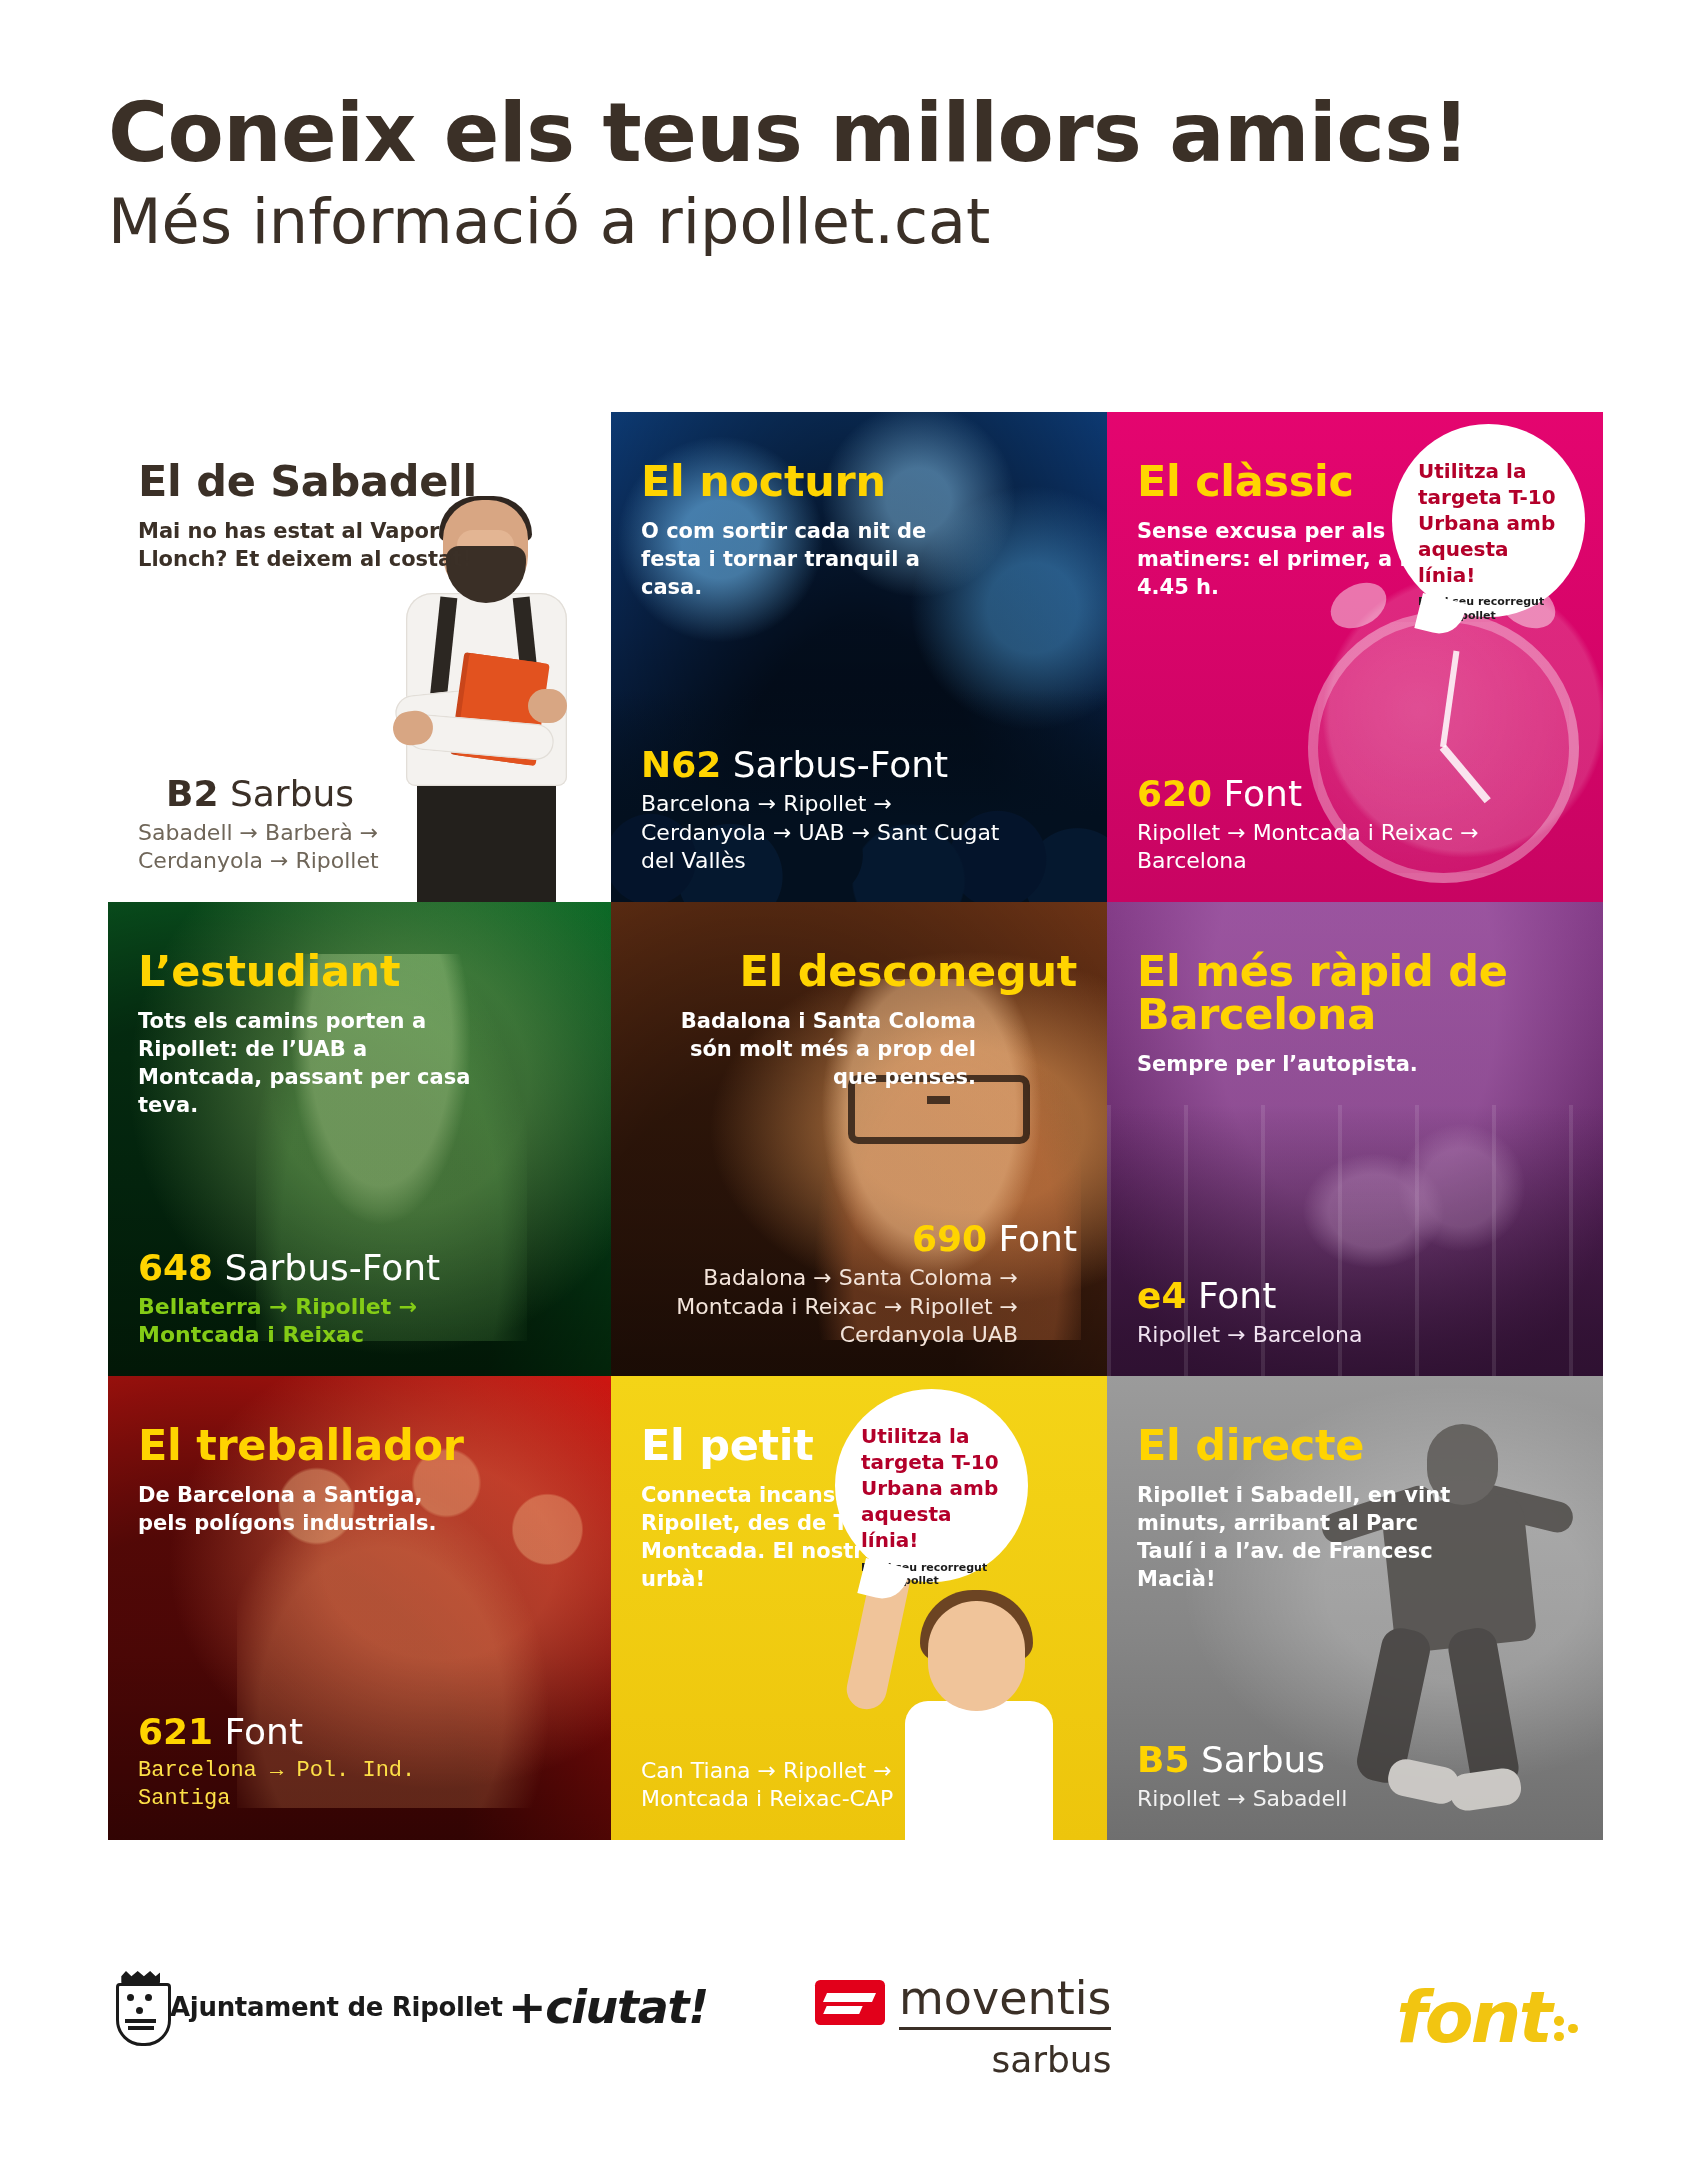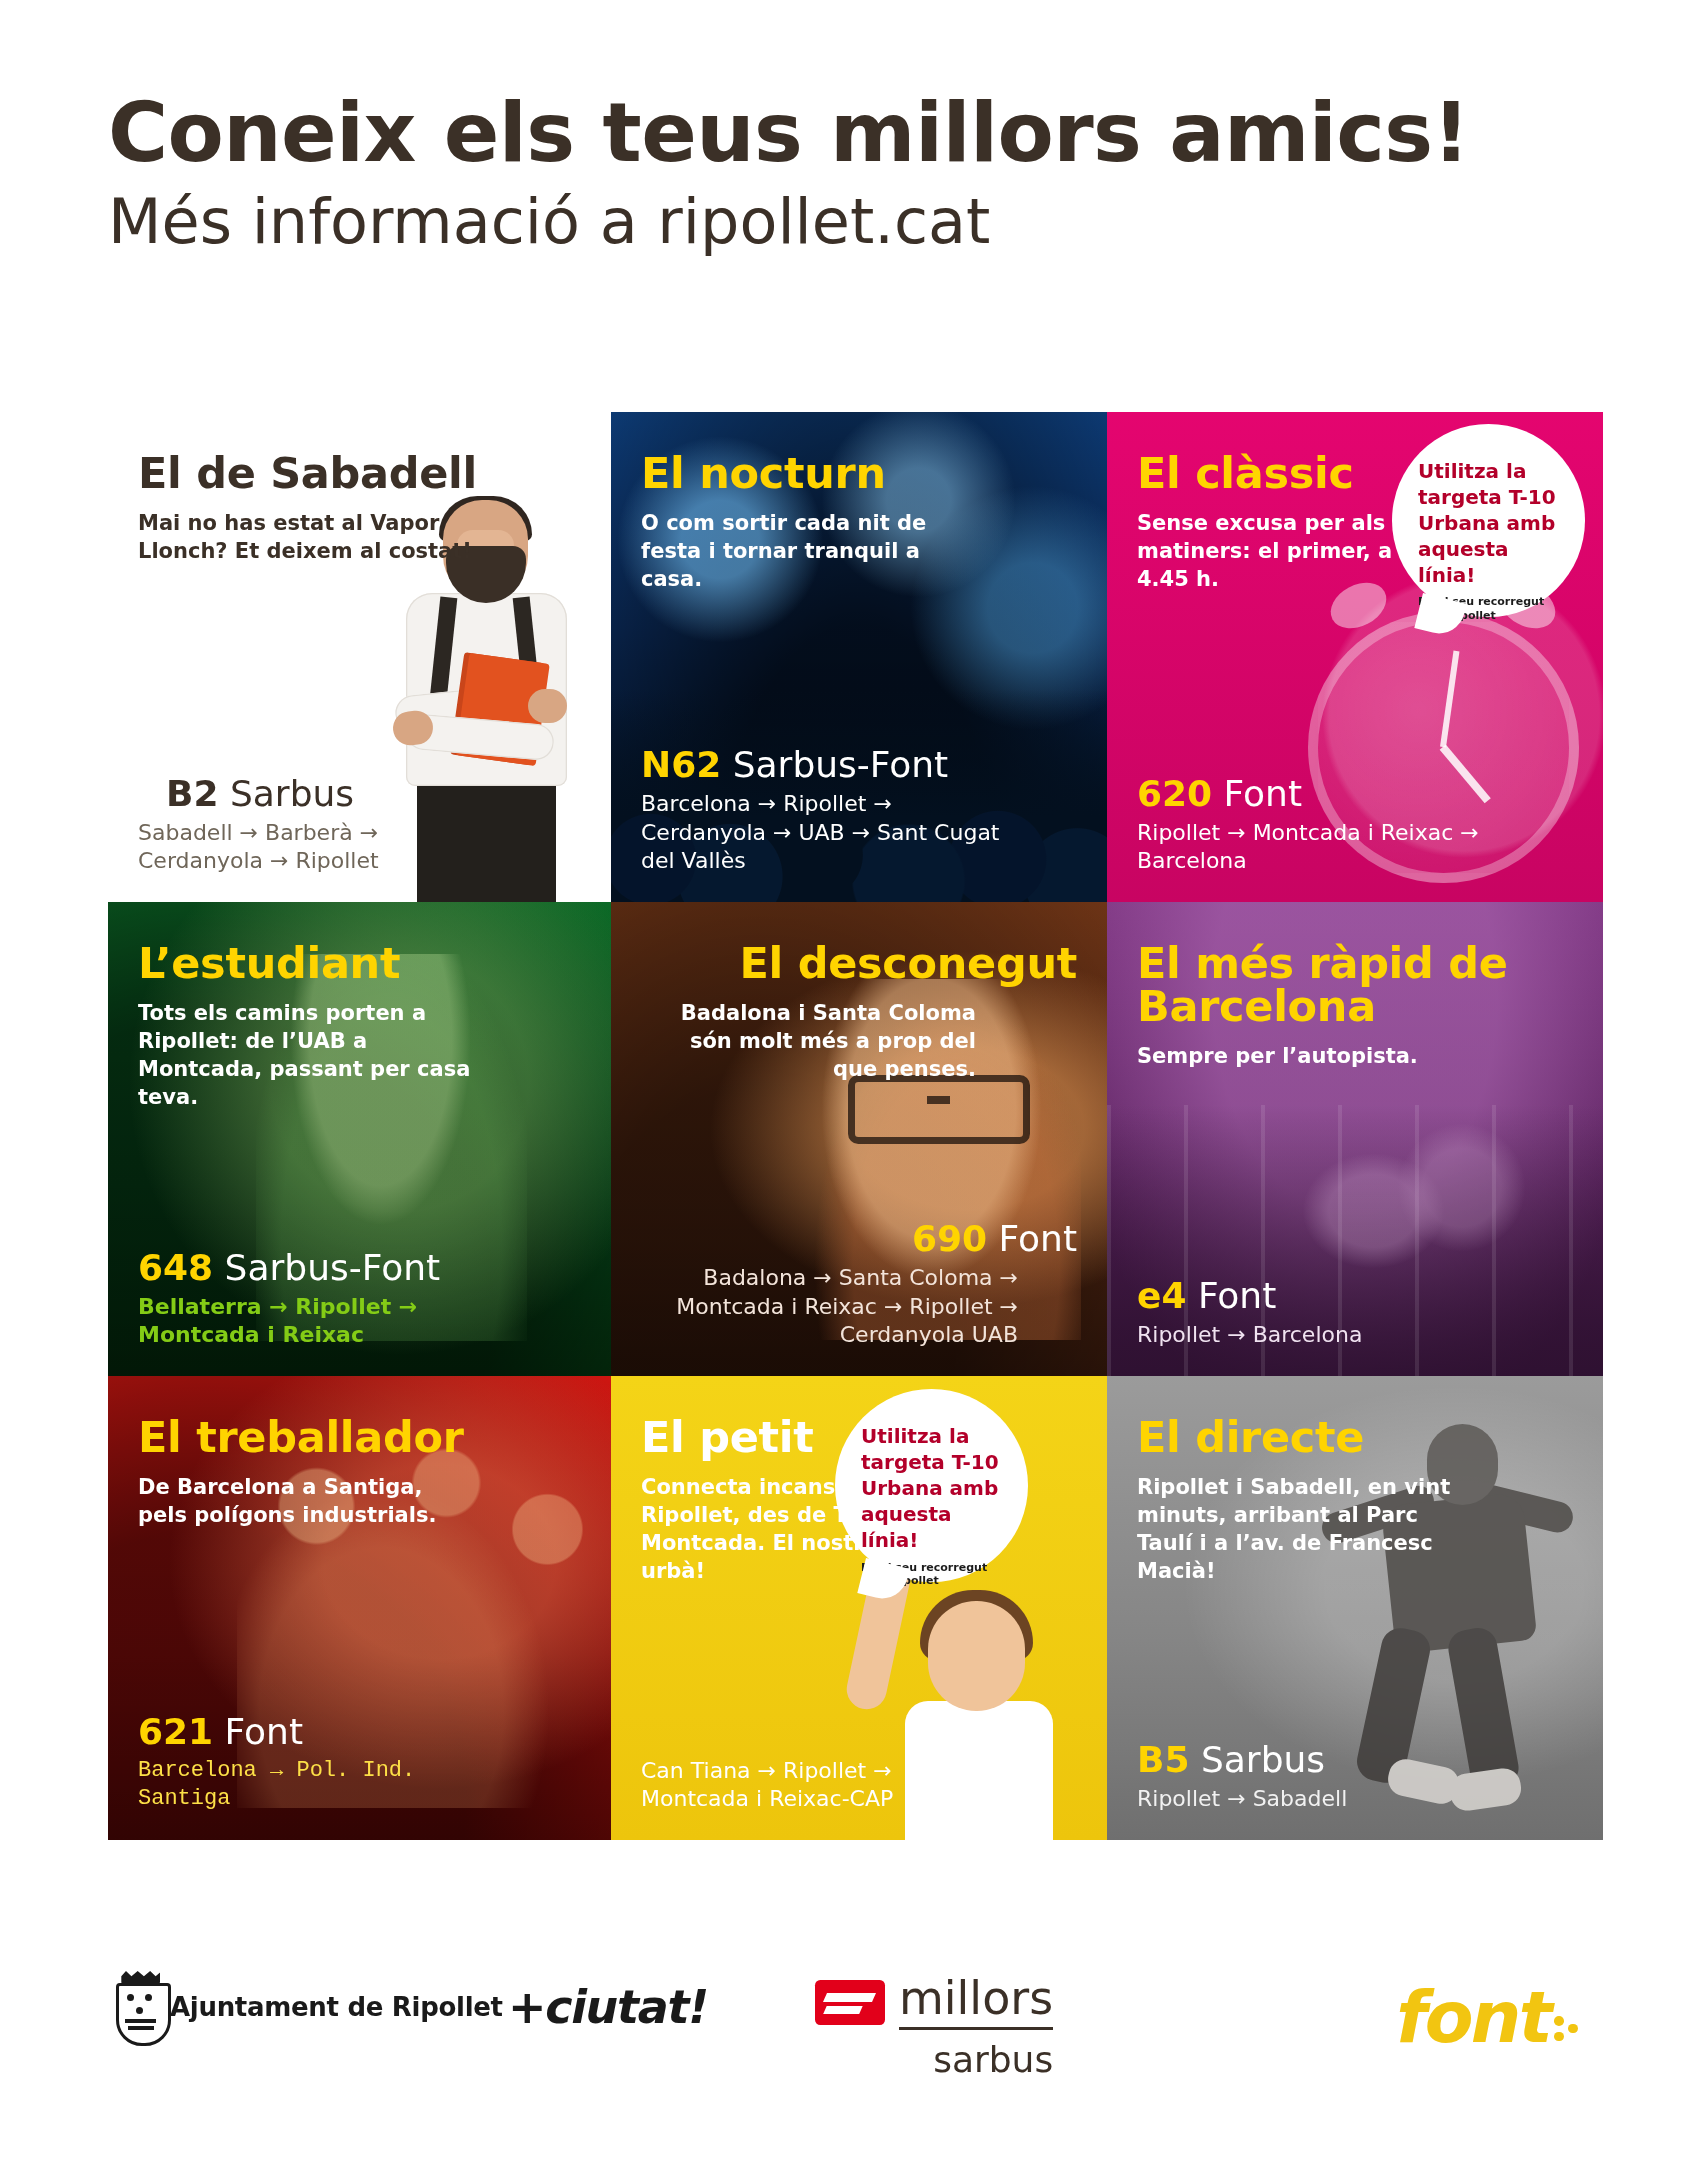--- a/index.html
+++ b/index.html
@@ -69,21 +69,21 @@
     display: flex;
     flex-direction: column;
     height: 100%;
   }
   .cell-head { flex: 0 0 auto; }
   .cell-foot { margin-top: auto; }
   .c-title {
     font-size: 43px;
     font-weight: 800;
     line-height: 1.0;
-    margin: 8px 0 14px 0;
+    margin: 16px 0 14px 0;
     letter-spacing: -0.3px;
   }
   .c-desc {
     font-size: 21px;
     font-weight: 700;
     line-height: 1.34;
     margin: 0;
     max-width: 335px;
   }
   .c-line {
@@ -735,21 +735,21 @@
         <div class="sh-bar"></div>
         <div class="sh-bar2"></div>
       </div>
       <div class="ripollet-text">Ajuntament de Ripollet</div>
       <div class="ciutat">+ciutat!</div>
     </div>
 
     <div class="logo-moventis">
       <div class="moventis-mark"></div>
       <div class="moventis-words">
-        <div class="moventis-name">millors</div>
+        <div class="moventis-name">moventis</div>
         <div class="moventis-sub">sarbus</div>
       </div>
     </div>
 
     <div class="logo-font">
       <span>font</span><span class="dots"><i></i><i></i><i></i></span>
     </div>
 
   </div>
 

